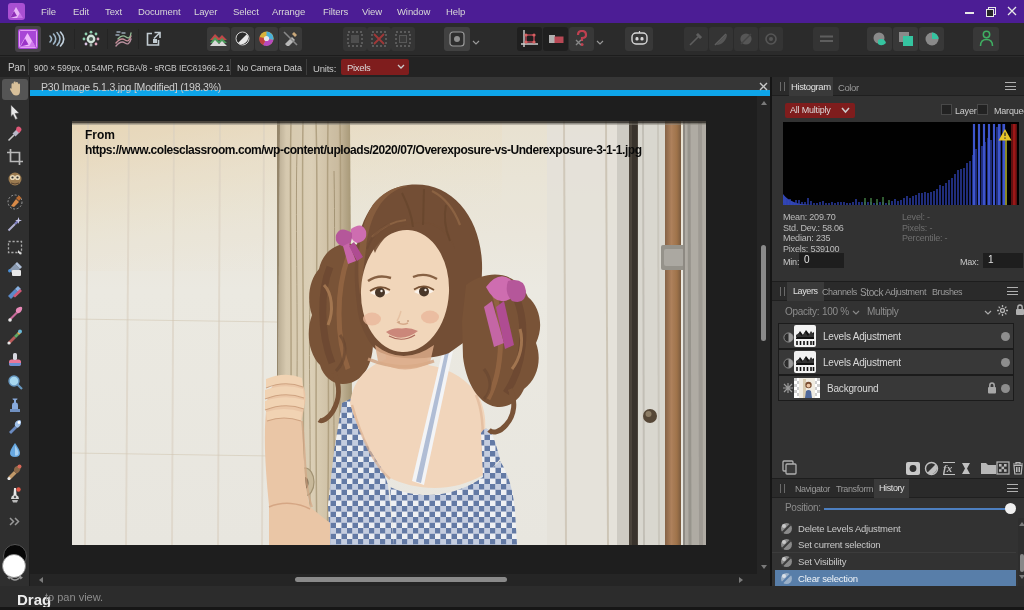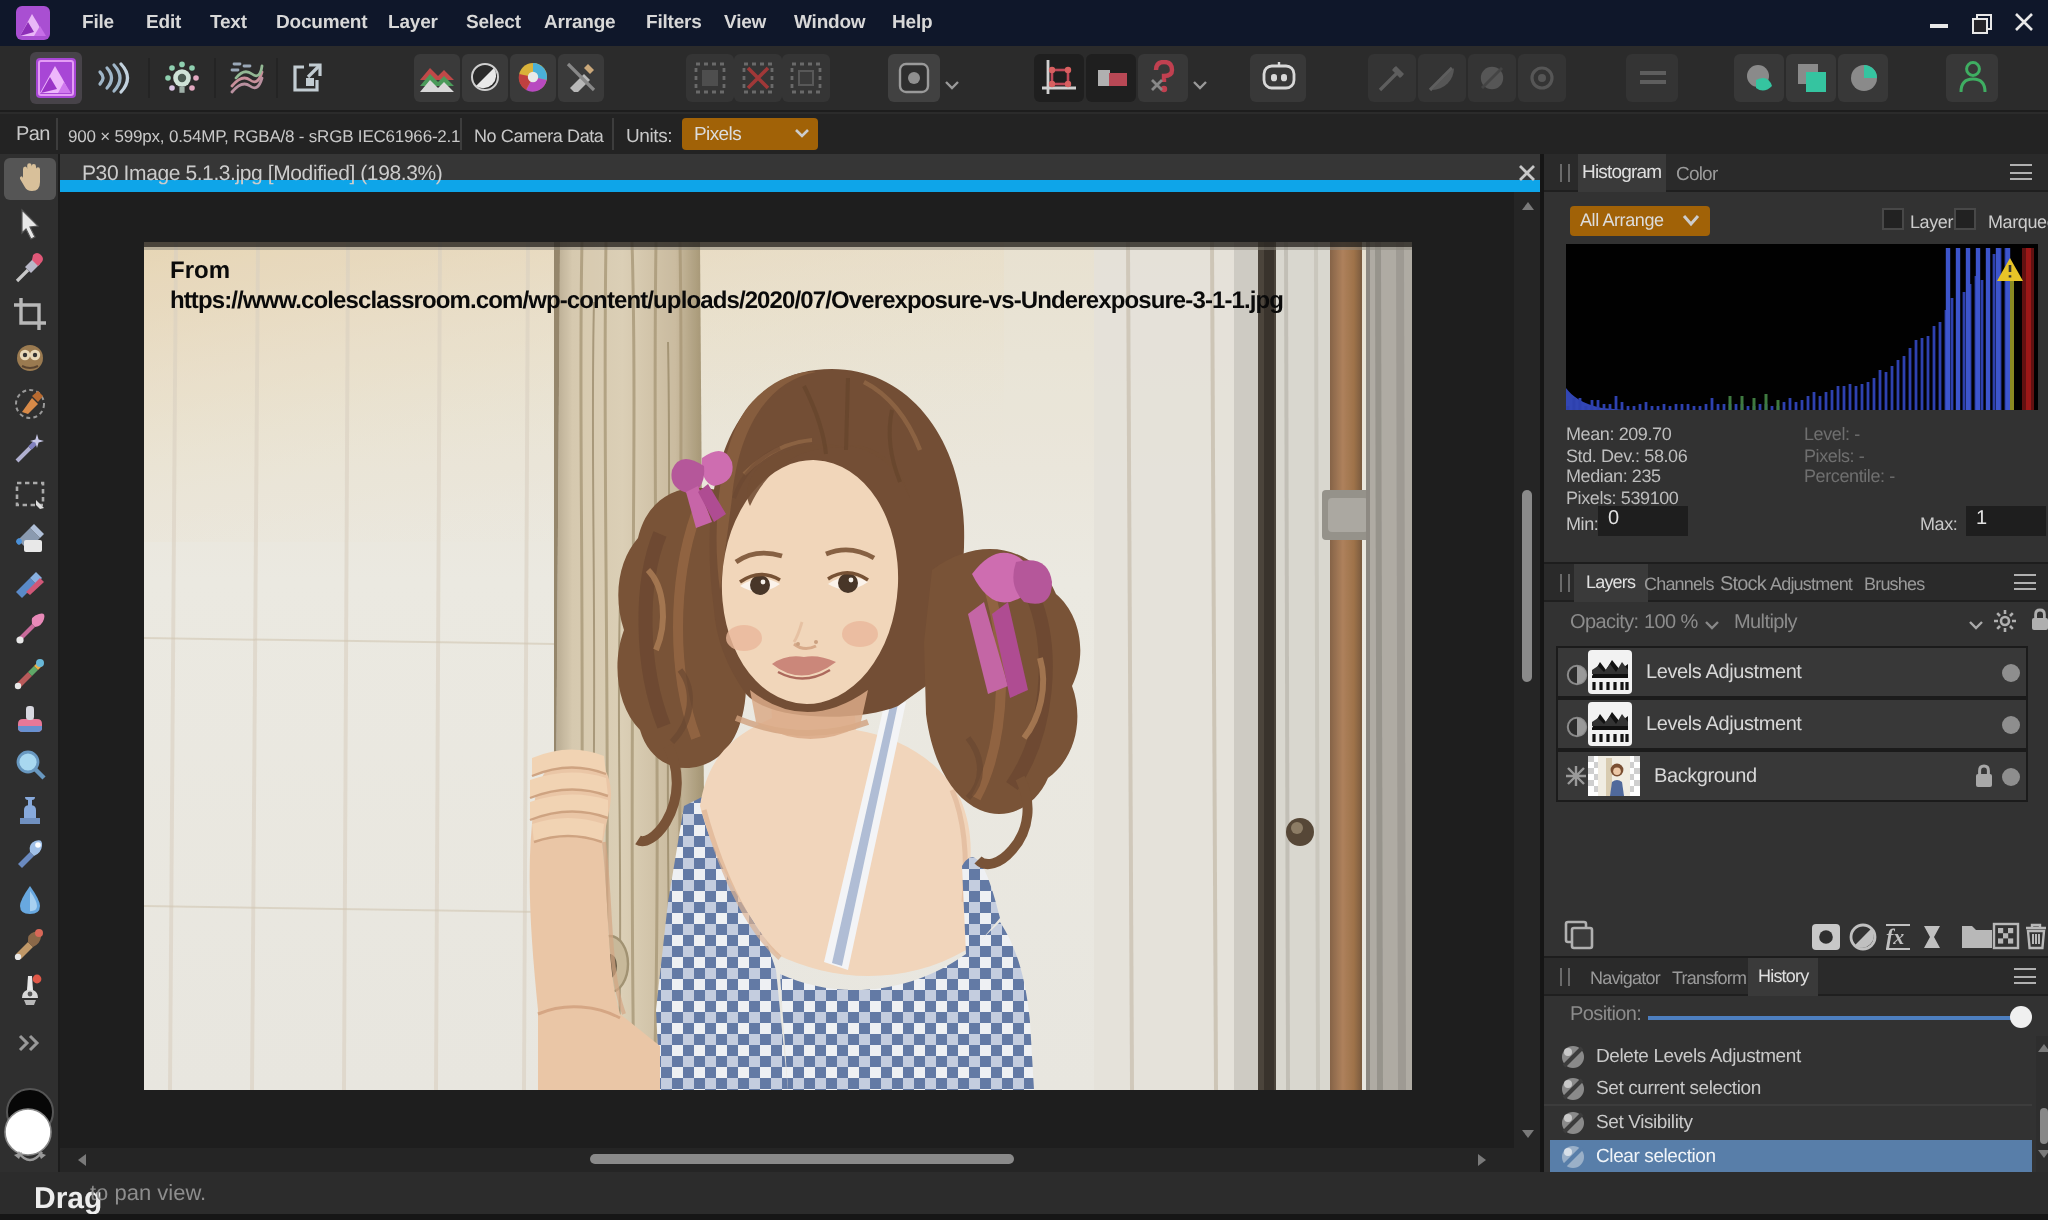--- a/index.html
+++ b/index.html
@@ -1,37 +1,37 @@
 <!DOCTYPE html>
 <html><head>
 <meta charset="utf-8">
 <style>
 * { margin:0; padding:0; box-sizing:border-box; }
 html,body { width:1024px; height:610px; overflow:hidden; background:#2b2b2b;
   font-family:"Liberation Sans", sans-serif; }
 .abs { position:absolute; }
-#menubar { left:0; top:0; width:1024px; height:23px; background:#0f172a; color:#d8d8d8; font-size:9.5px; letter-spacing:-0.1px;font-weight:bold; }
+#menubar { left:0; top:0; width:1024px; height:23px; background:#4c1d95; color:#d8d8d8; font-size:9.5px; letter-spacing:-0.1px; }
 #menubar .mi { position:absolute; top:6px; }
 #toolbar { left:0; top:23px; width:1024px; height:33px; background:#2b2b2b; border-bottom:1px solid #1d1d1d; }
 .tbtn { position:absolute; top:4px; height:24px; background:#3a3a3a; border-radius:3px; }
 #ctxbar { left:0; top:57px; width:1024px; height:20px; background:#232323; color:#c8c8c8; font-size:10px; letter-spacing:-0.3px; }
 #tools { left:0; top:77px; width:30px; height:509px; background:#2f2f2f; border-right:1px solid #1c1c1c; }
 #tabbar { left:30px; top:77px; width:740px; height:19px; background:#363636; border-bottom:6px solid #0ea5e9; }
 #canvas { left:30px; top:96px; width:740px; height:490px; background:#1e1e1e;text-align:right; }
 #rightcol { left:770px; top:77px; width:254px; height:509px; background:#323232; border-left:2px solid #151515; }
 #statusbar { left:0; top:586px; width:1024px; height:24px; background:#2c2c2c; }
 .tabrow { position:relative; height:19px; background:#2a2a2a; border-bottom:1px solid #1f1f1f; font-size:10px; letter-spacing:-0.4px; color:#9a9a9a; }
 .tabrow .active { background:#3a3a3a; color:#e0e0e0; }
 .grip { position:absolute; left:8px; top:5px; width:5px; height:9px;
   border-left:1px solid #6a6a6a; border-right:1px solid #6a6a6a; }
 .hamb { position:absolute; right:8px; top:5px; width:11px; height:8px;
   border-top:1.5px solid #b0b0b0; border-bottom:1.5px solid #b0b0b0; }
 .hamb:after { content:""; position:absolute; left:0; top:2.5px; width:11px; height:1.5px; background:#b0b0b0; }
 .chk { position:absolute; width:11px; height:11px; background:#222; border:1px solid #484848; }
-.ddown { position:absolute; background:#a16207; border-radius:2px; color:#dcdcdc; }
+.ddown { position:absolute; background:#7f1d1d; border-radius:2px; color:#dcdcdc; }
 .lrow { position:absolute; left:6px; width:236px; height:26px; background:#383838; border:1px solid #1b1b1b; }
 </style>
 </head>
 <body>
 
 <div class="abs" id="menubar">
   <svg class="abs" style="left:8px;top:3px" width="17" height="17" viewBox="0 0 17 17">
     <rect x="0" y="0" width="17" height="17" rx="3" fill="#a94fd2"></rect>
     <path d="M2 15 L8 4 L11 9 L14 15 Z" fill="#e9b7f7"></path>
     <path d="M9 15 L12 10 L15 15 Z" fill="#c76fe8"></path>
@@ -594,21 +594,21 @@
 <div class="abs" id="rightcol">
 
   <div id="sec-hist" style="position:relative">
     <div class="tabrow">
       <div class="grip"></div>
       <div class="active" style="position:absolute;left:17px;top:0;height:19px;padding:0 2px;line-height:19px;font-size:9.5px">Histogram</div>
       <span style="position:absolute;left:66px;top:5px;font-size:9.5px">Color</span>
       <div class="hamb"></div>
     </div>
     <div class="ddown" style="left:13px;top:26px;width:70px;height:15px;font-size:9px;letter-spacing:-0.2px">
-      <span style="position:absolute;left:5px;top:2px">All Arrange</span>
+      <span style="position:absolute;left:5px;top:2px">All Multiply</span>
       <svg style="position:absolute;right:5px;top:4px" width="9" height="7">
           <path d="M1 1 L4.5 5 L8 1" stroke="#ccc" fill="none" stroke-width="1.5"></path>
         </svg>
     </div>
     <div class="chk" style="left:169px;top:27px"></div>
     <span class="abs" style="left:183px;top:29px;font-size:9px;letter-spacing:-0.2px;color:#cccccc">Layer</span>
     <div class="chk" style="left:205px;top:27px"></div>
     <span class="abs" style="left:222px;top:29px;font-size:9px;letter-spacing:-0.2px;color:#cccccc">Marquee</span>
     <div class="abs" id="histbox" style="left:11px;top:45px;width:236px;height:83px;background:#000"><svg width="236" height="83" viewBox="0 0 236 83">
 <rect width="236" height="83" fill="#010101"></rect>

